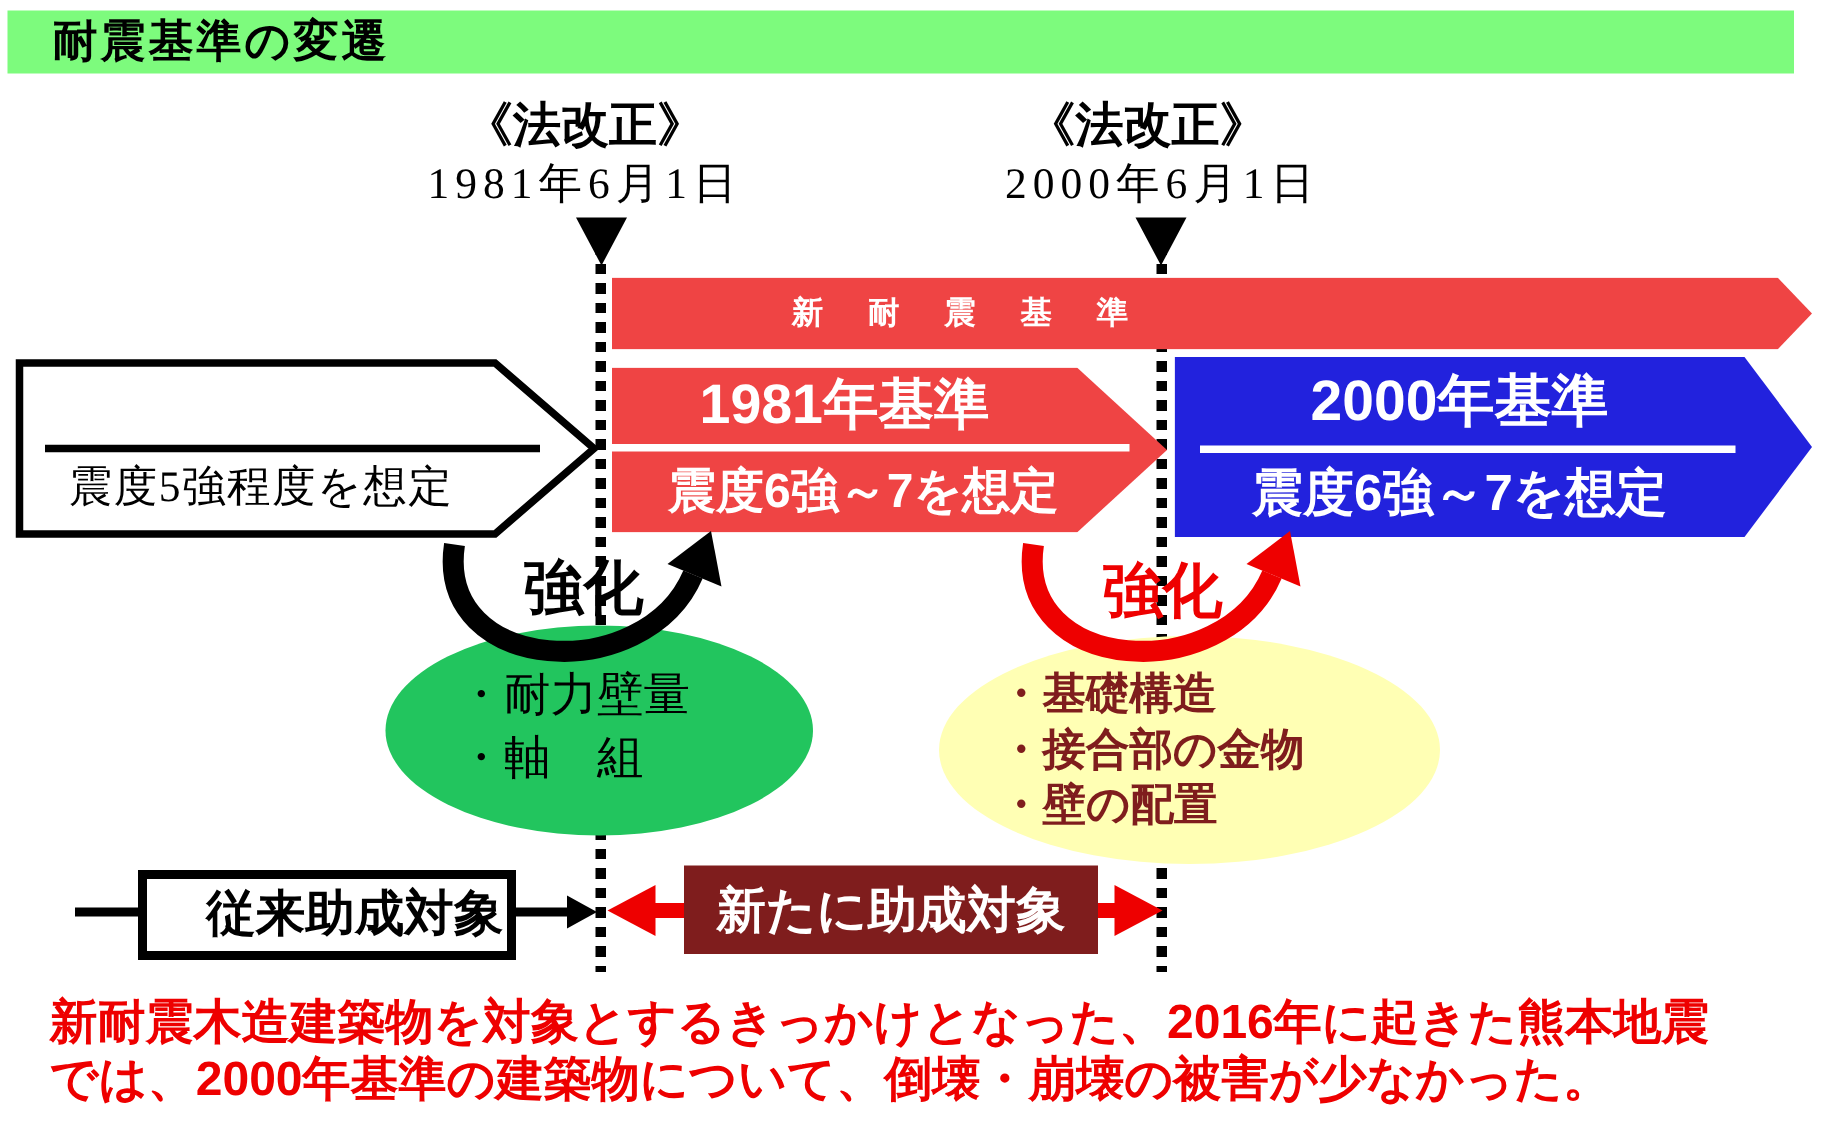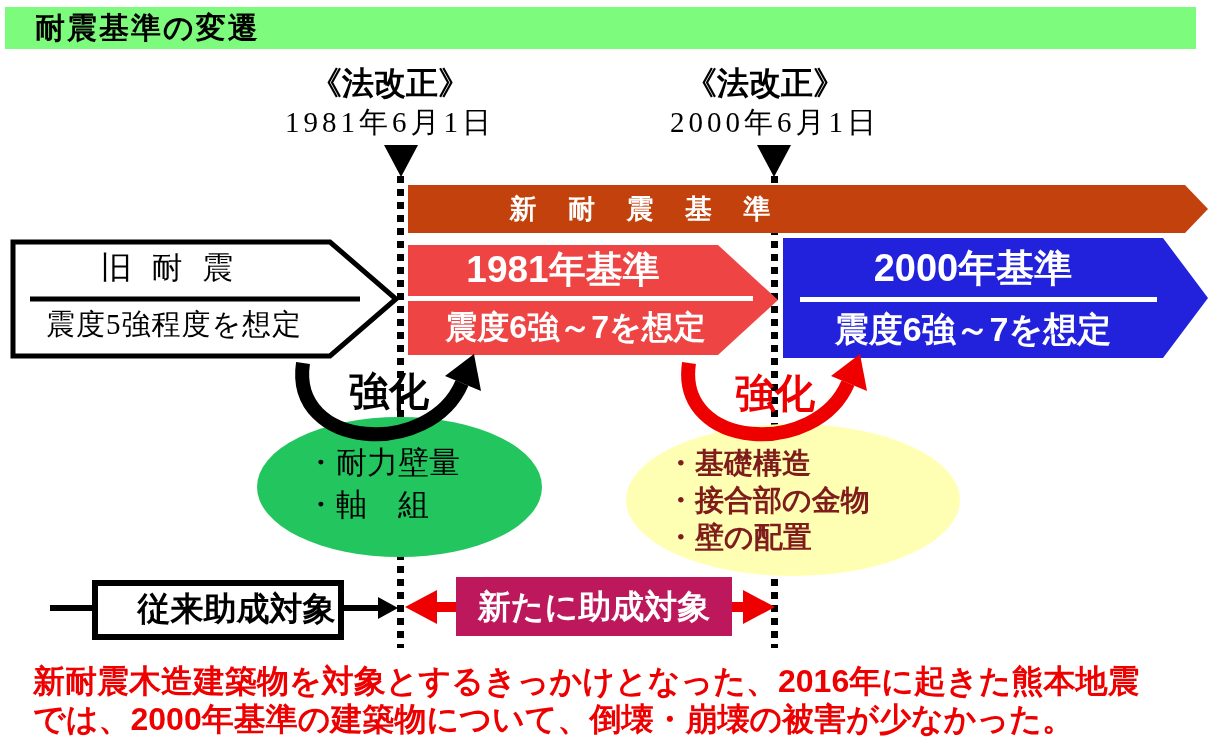--- a/index.html
+++ b/index.html
@@ -27,23 +27,23 @@
     border-top:32px solid #000;}
   .tri1{left:384px;top:145px;}
   .tri2{left:757px;top:145px;}
 
   
   .vline{top:150px;width:7px;height:498px;
     background:repeating-linear-gradient(to bottom,#000 0 7px,transparent 7px 13px);}
   .v1{left:397px;} .v2{left:771px;}
 
   
-  .new-banner{left:408px;top:185px;width:800px;height:48px;background:#c2410c;
+  .new-banner{left:408px;top:185px;width:800px;height:48px;background:#ef4444;
     clip-path:polygon(0 0,777px 0,100% 50%,777px 100%,0 100%);
-    color:#fff;font-weight:bold;font-size:27px;line-height:48px;
+    color:#fff;font-weight:bold;font-size:21px;line-height:48px;
     display:flex;justify-content:center;align-items:center;
     padding-right:324px;box-sizing:border-box;letter-spacing:12px;white-space:nowrap;}
 
   
   .old-title{left:20px;top:247px;width:300px;text-align:center;
     font-family:"Liberation Serif",serif;font-size:31px;letter-spacing:6px;color:#000;white-space:nowrap;}
   .old-sub{left:13px;top:305px;width:322px;text-align:center;
     font-family:"Liberation Serif",serif;font-size:29px;letter-spacing:1px;color:#000;white-space:nowrap;}
 
   
@@ -75,21 +75,21 @@
     padding:25px 0 0 48px;font-family:"Liberation Serif",serif;font-size:31px;
     line-height:42px;color:#000;}
   .ell-yellow{left:626px;top:424px;width:334px;height:152px;background:#FFFFB4;
     padding:21px 0 0 40px;font-weight:bold;font-size:29px;line-height:37px;color:#7f1d1d;}
   .ell div{white-space:nowrap;}
 
   
   .legacy-box{left:92px;top:580px;width:252px;height:60px;background:#fff;
     border:6px solid #000;box-sizing:border-box;text-align:center;
     font-weight:bold;font-size:33px;line-height:46px;color:#000;white-space:nowrap;padding-left:37px;}
-  .new-subsidy{left:456px;top:577px;width:276px;height:59px;background:#be185d;
+  .new-subsidy{left:456px;top:577px;width:276px;height:59px;background:#7f1d1d;
     color:#fff;font-weight:bold;font-size:33px;line-height:59px;text-align:center;white-space:nowrap;}
 
   
   .footnote{left:33px;color:#EE0000;font-weight:bold;font-size:32px;white-space:nowrap;}
   .fn1{top:660px;} .fn2{top:698px;}
 
   svg.layer{position:absolute;left:0;top:0;pointer-events:none;}
 </style>
 </head>
 <body>
@@ -119,21 +119,20 @@
   <div class="abs rev-label rev2-label">《法改正》</div>
   <div class="abs rev-date rev2-date">2000年6月1日</div>
 
   <div class="abs tri tri1"></div>
   <div class="abs tri tri2"></div>
 
   <div class="abs new-banner">
     <span>新 耐 震 基 準</span>
   </div>
 
-  <div class="abs old-title">旧 耐 震</div>
   <div class="abs old-sub">震度5強程度を想定</div>
 
   <div class="abs arrow1981">
     <div class="abs a-title">1981年基準</div>
     <div class="abs a-div"></div>
     <div class="abs a-sub">震度6強～7を想定</div>
   </div>
 
   <div class="abs arrow2000">
     <div class="abs a-title">2000年基準</div>

